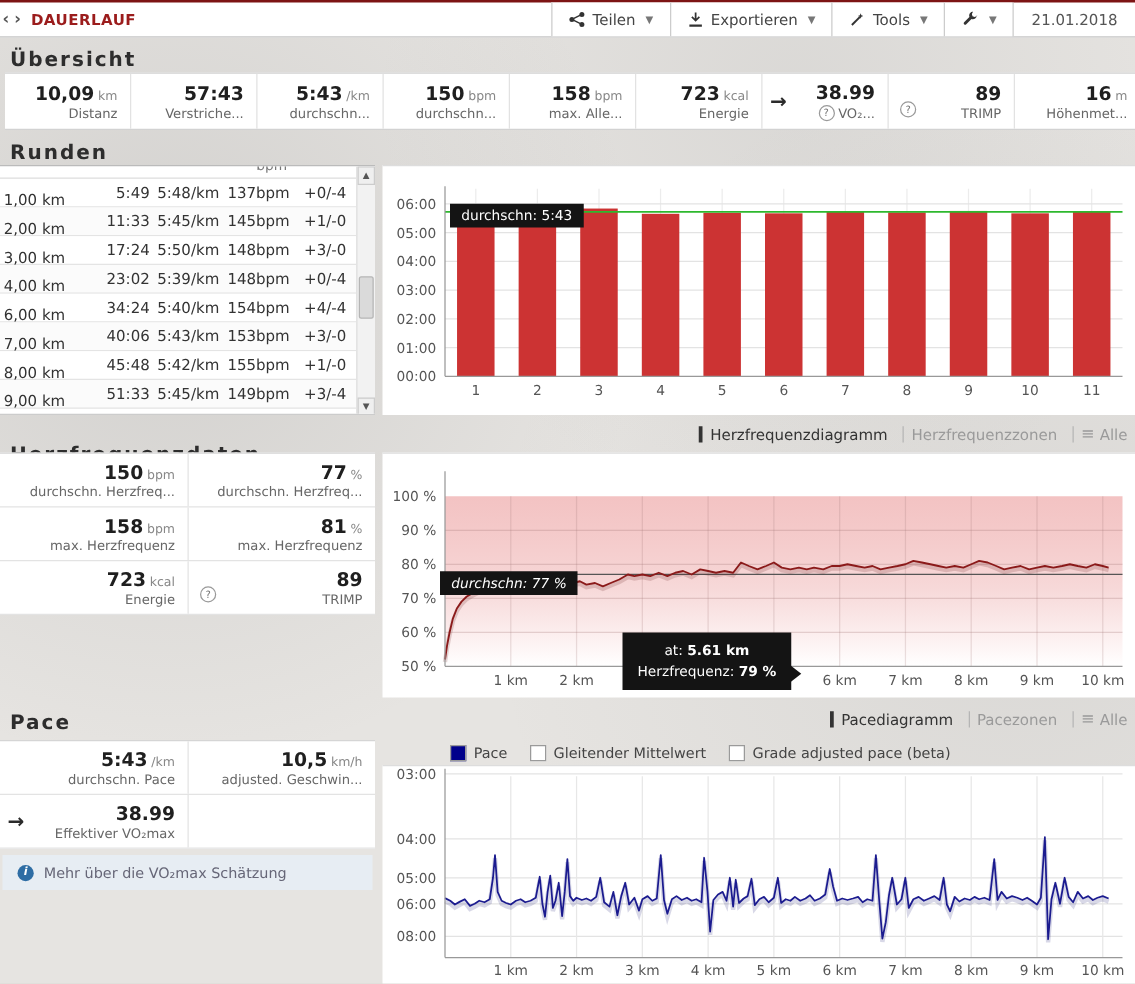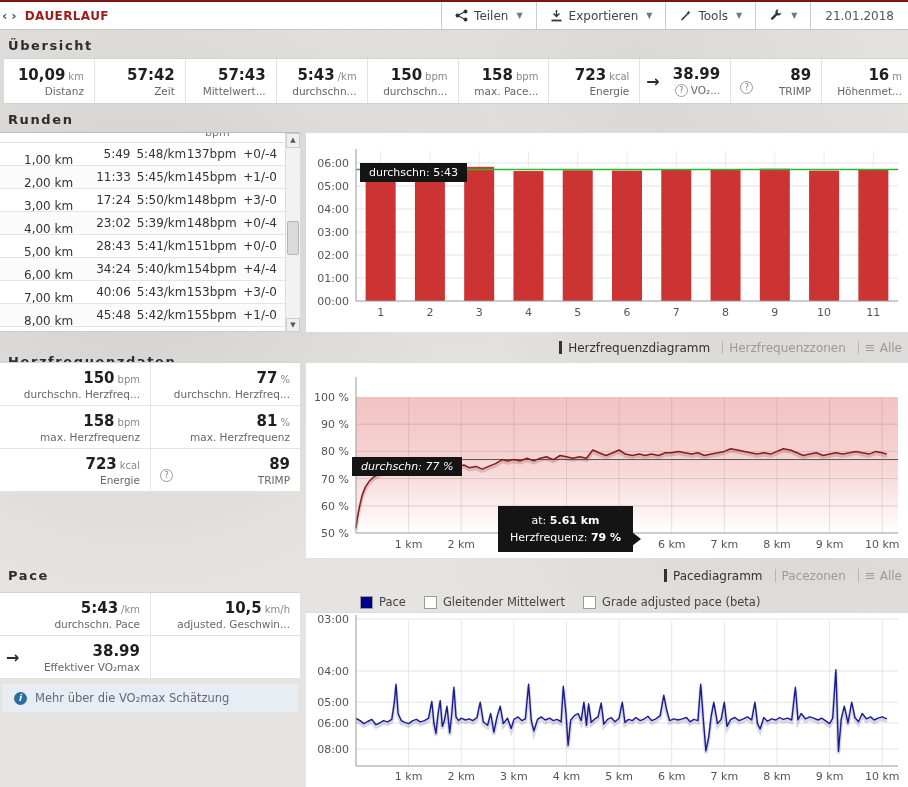--- a/index.html
+++ b/index.html
@@ -16,21 +16,21 @@
   .nav-ch{font-size:13px;color:#555;font-weight:bold;padding:0 2px;cursor:pointer;}
   .tb-title{color:#9b1c1c;font-weight:bold;font-size:12px;letter-spacing:.4px;margin-left:6px;}
   .tb-right{margin-left:auto;display:flex;height:100%;align-items:stretch;text-align:center;}
   .tb-btn{display:flex;align-items:center;gap:6px;padding:0 13px;border-left:1px solid #ccc;
           font-size:12px;color:#444;cursor:pointer;background:#fff;}
   .tb-btn svg{display:block;}
   .caret{font-size:8px;color:#777;margin-left:2px;}
   .tb-date{display:flex;align-items:center;padding:4px 14px;border-left:1px solid #ccc;
            font-size:12px;color:#555;}
   
-  .sec-h{position:absolute;left:8px;font-size:13px;font-weight:bold;color:#2d2d2d;letter-spacing:1.6px;}
+  .sec-h{position:absolute;left:8px;font-size:16px;font-weight:bold;color:#2d2d2d;letter-spacing:1.6px;}
   .tabs{position:absolute;right:6px;display:flex;align-items:center;font-size:12px;}
   .tab{display:flex;align-items:center;margin-left:12px;cursor:pointer;}
   .tab .mark{width:3px;height:13px;background:#333;margin-right:6px;}
   .tab.inactive .mark{width:1px;background:#b5b5b5;}
   .tab .lbl{color:#333;}
   .tab.inactive .lbl{color:#9a9a9a;}
   .tab .burger{color:#9a9a9a;font-size:13px;margin-right:4px;}
   
   .ov-stats{position:absolute;top:58px;left:4px;width:908px;height:46px;background:#fff;
             border-top:1px solid #d2d2d2;border-bottom:1px solid #d2d2d2;box-sizing:border-box;display:flex;}
@@ -49,21 +49,21 @@
   .help.abs{position:absolute;left:9px;bottom:9px;margin:0;}
   
   .lap-wrap{position:absolute;top:132px;left:0;width:300px;height:200px;background:#fff;
             border-top:1px solid #bbb;border-bottom:1px solid #ccc;box-sizing:border-box;overflow:hidden;}
   .lap-scroll{position:absolute;top:0;left:0;width:285px;height:200px;overflow:hidden;}
   .lap-head{position:relative;height:9px;overflow:hidden;border-bottom:1px solid #ddd;color:#777;font-size:11px;}
   .lap-head span{position:absolute;top:-7px;left:205px;width:50px;text-align:left;}
   .lap-row{height:23px;box-sizing:border-box;border-bottom:1px solid #e4e4e4;display:flex;
            align-items:center;font-size:12px;color:#333;background:#fff;cursor:pointer;}
   .lap-row:nth-child(odd){background:#fbfbfb;}
-  .c-dist{width:66px;padding-left:24px;margin-top:12px;}
+  .c-dist{width:66px;padding-left:3px;margin-top:12px;}
   .c-time{width:42px;text-align:right;margin-left:19px;}
   .c-pace{width:62px;padding-left:6px;}
   .c-hr{flex:1;text-align:right;}
   .c-ud{width:50px;text-align:right;padding-right:8px;}
   
   .sb{position:absolute;top:0;right:0;width:15px;height:200px;background:#f2f2f2;
       border-left:1px solid #ddd;box-sizing:border-box;}
   .sb-btn{position:absolute;left:0;width:14px;height:15px;background:#efefef;border:1px solid #ccc;
           box-sizing:border-box;color:#555;font-size:7px;line-height:13px;text-align:center;cursor:pointer;}
   .sb-btn.up{top:0;} .sb-btn.down{bottom:0;}
@@ -146,38 +146,34 @@
     </div>
   </div>
 
   <div class="sec-h" style="top:38px">Übersicht</div>
   <div class="ov-stats" id="ov-stats">
       <div class="ov-cell">
         <div class="stat-v">10,09<span class="stat-u">km</span></div>
         <div class="stat-l">Distanz</div>
       </div>
       <div class="ov-cell">
-        <div class="stat-v">57:42</div>
-        <div class="stat-l">Zeit</div>
-      </div>
-      <div class="ov-cell">
         <div class="stat-v">57:43</div>
-        <div class="stat-l">Mittelwert...</div>
+        <div class="stat-l">Verstriche...</div>
       </div>
       <div class="ov-cell">
         <div class="stat-v">5:43<span class="stat-u">/km</span></div>
         <div class="stat-l">durchschn...</div>
       </div>
       <div class="ov-cell">
         <div class="stat-v">150<span class="stat-u">bpm</span></div>
         <div class="stat-l">durchschn...</div>
       </div>
       <div class="ov-cell">
         <div class="stat-v">158<span class="stat-u">bpm</span></div>
-        <div class="stat-l">max. Pace...</div>
+        <div class="stat-l">max. Alle...</div>
       </div>
       <div class="ov-cell">
         <div class="stat-v">723<span class="stat-u">kcal</span></div>
         <div class="stat-l">Energie</div>
       </div>
       <div class="ov-cell">
         <span class="lead-arrow">→</span>
         <div class="stat-v">38.99</div>
         <div class="stat-l"><span class="help">?</span>VO₂...</div>
       </div>
@@ -218,27 +214,20 @@
           <span class="c-pace">5:50/km</span>
           <span class="c-hr">148bpm</span>
           <span class="c-ud">+3/-0</span>
         </div>
         <div class="lap-row">
           <span class="c-dist">4,00 km</span>
           <span class="c-time">23:02</span>
           <span class="c-pace">5:39/km</span>
           <span class="c-hr">148bpm</span>
           <span class="c-ud">+0/-4</span>
-        </div>
-        <div class="lap-row">
-          <span class="c-dist">5,00 km</span>
-          <span class="c-time">28:43</span>
-          <span class="c-pace">5:41/km</span>
-          <span class="c-hr">151bpm</span>
-          <span class="c-ud">+0/-0</span>
         </div>
         <div class="lap-row">
           <span class="c-dist">6,00 km</span>
           <span class="c-time">34:24</span>
           <span class="c-pace">5:40/km</span>
           <span class="c-hr">154bpm</span>
           <span class="c-ud">+4/-4</span>
         </div>
         <div class="lap-row">
           <span class="c-dist">7,00 km</span>

